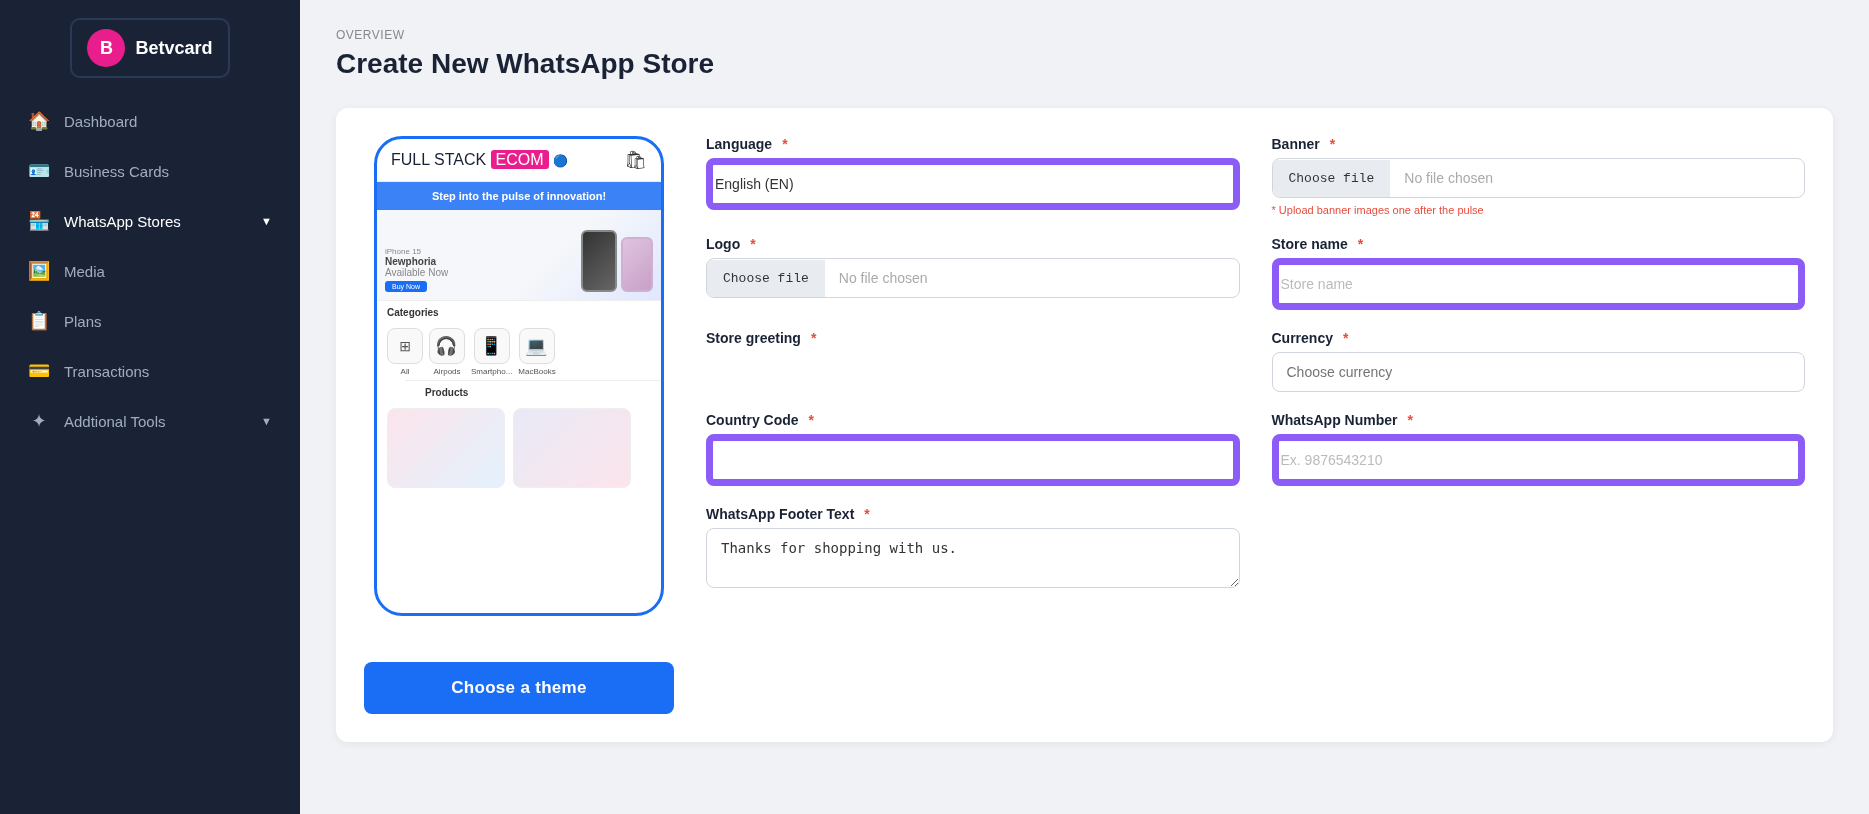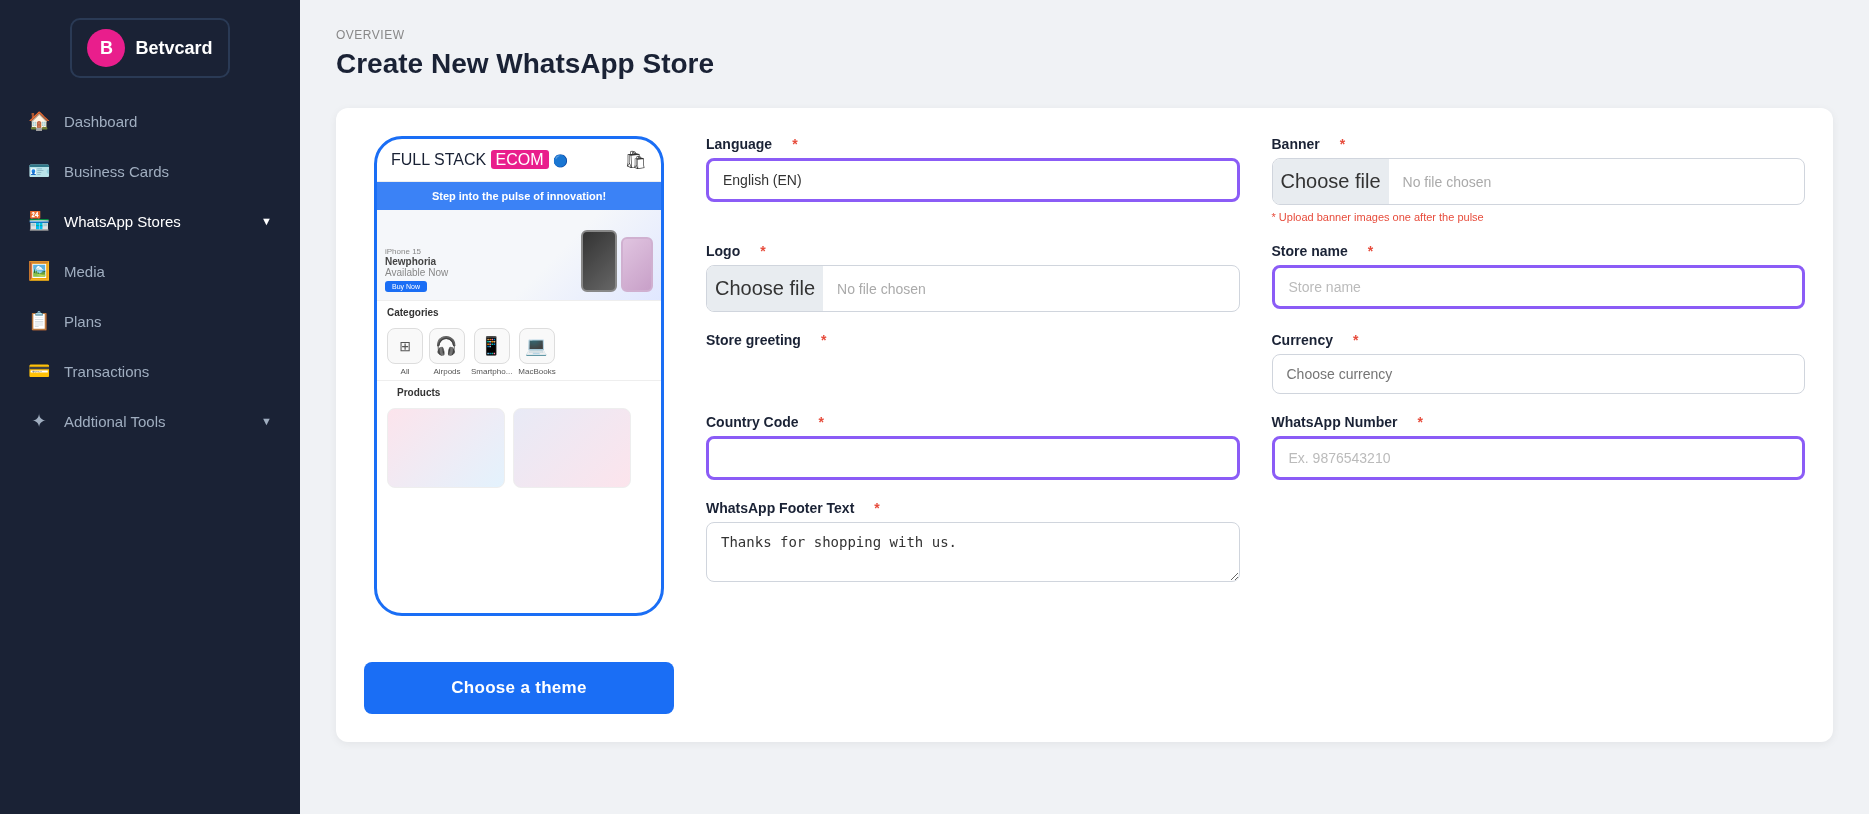--- a/index.html
+++ b/index.html
@@ -202,20 +202,21 @@
       justify-content: center;
       font-size: 14px;
       background: #f9f9f9;
     }
     .phone-products-label {
       padding: 6px 20px;
       font-size: 10px;
       font-weight: 700;
       color: #333;
       border-top: 1px solid #eee;
+      margin-left: 28px;
     }
     .phone-products-row {
       display: flex;
       gap: 8px;
       padding: 4px 10px;
     }
     .phone-prod-card {
       width: 118px;
       height: 80px;
       border: 1px solid #eee;
@@ -249,51 +250,52 @@
       display: flex;
       flex-direction: column;
       gap: 6px;
     }
     .form-label {
       font-size: 14px;
       font-weight: 600;
       color: #1a2235;
       display: flex;
       align-items: center;
-      gap: 20px;
+      gap: 10px;
     }
     .required-star { color: #e74c3c; }
     .form-input {
-      border: 3px solid #8b5cf6;
-      border-radius: 8px;
-      padding: 11px 14px;
+      border: 7px solid #8b5cf6;
+      border-radius: 8px;
+      padding: 11px 2px;
       font-size: 14px;
       color: #333;
       outline: none;
       background: #fff;
       width: 100%;
     }
     .form-input::placeholder { color: #bbb; }
 
     .file-input-wrapper {
       display: flex;
       align-items: center;
       border: 1px solid #d0d5dd;
       border-radius: 8px;
       overflow: hidden;
     }
     .file-btn {
       background: #e8ecf0;
       border: none;
-      padding: 11px 8px;
-      font-size: 20px;
+      padding: 11px 16px;
+      font-size: 13px;
       font-weight: 500;
       color: #333;
       cursor: pointer;
       white-space: nowrap;
+      font-family: Liberation Mono, monospace;
     }
     .file-name {
       padding: 11px 14px;
       font-size: 14px;
       color: #aaa;
       flex: 1;
     }
     .hint-text {
       font-size: 11px;
       color: #e74c3c;

